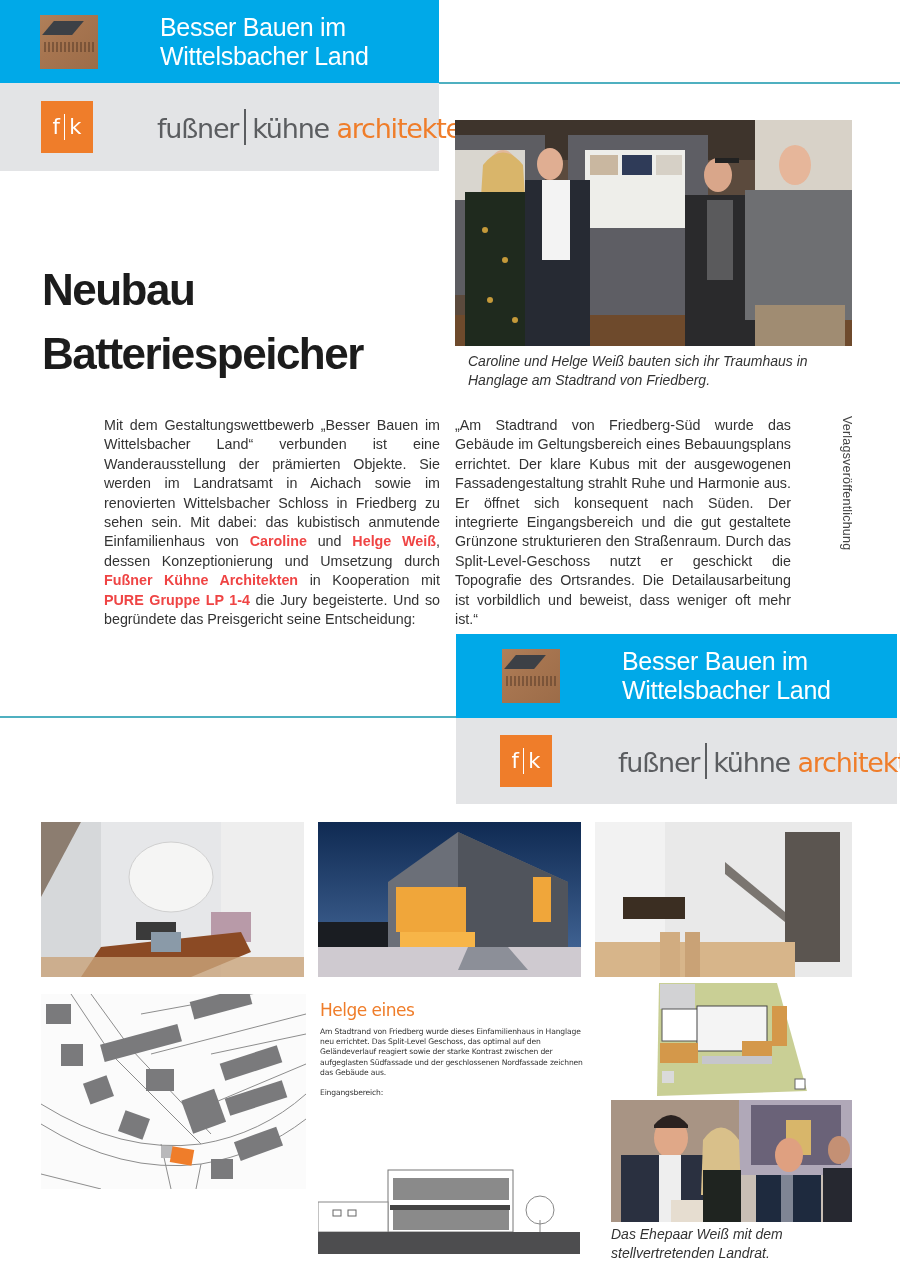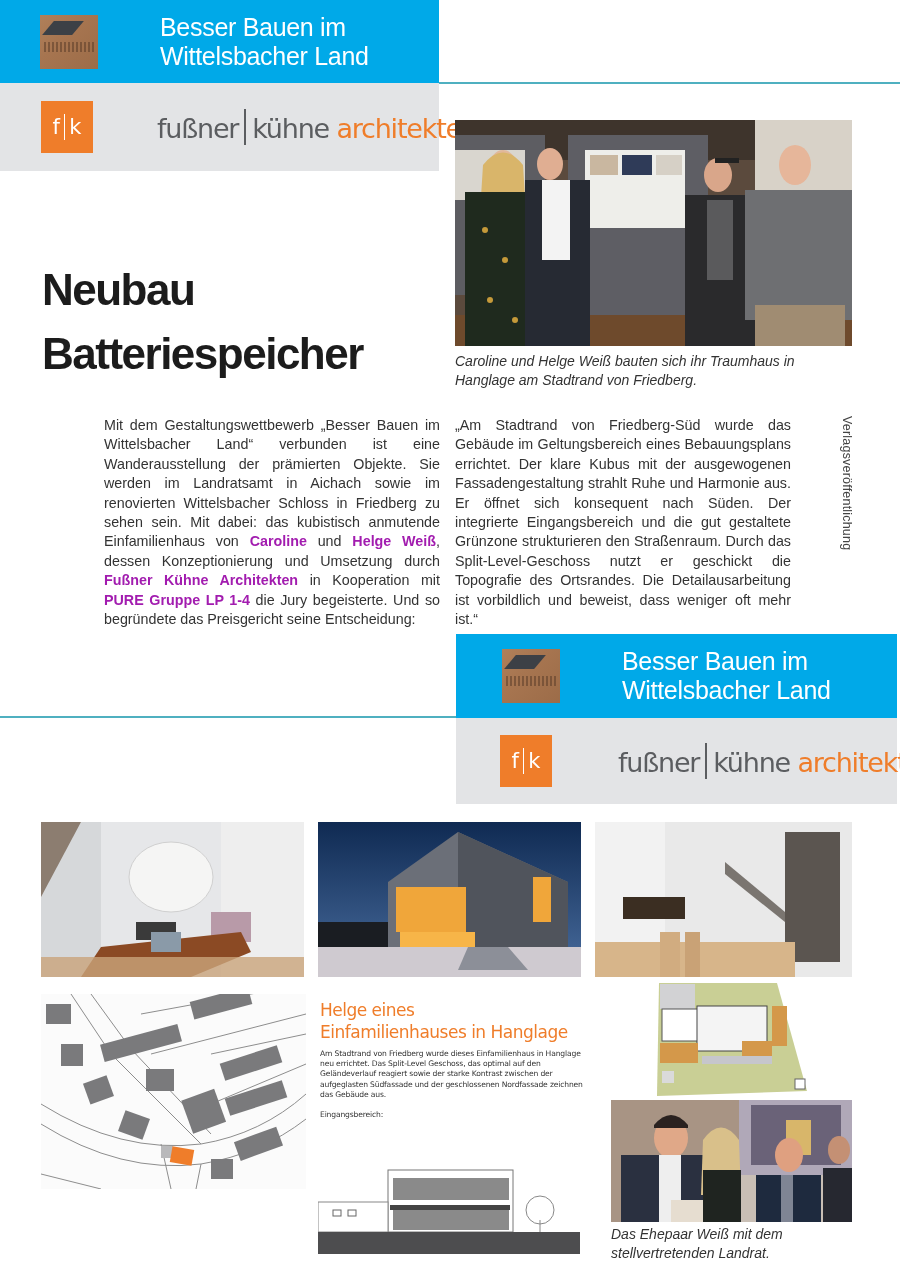--- a/index.html
+++ b/index.html
@@ -52,21 +52,21 @@
     }
 
     
     .caption { font-style: italic; font-size: 14px; line-height: 19px; color: #333; }
 
     
     .body-text {
       font-size: 14.3px; line-height: 19.4px; color: #333; text-align: justify;
       hyphens: manual;
     }
-    .body-text b { color: #a21caf; }
+    .body-text b { color: #ef4444; }
 
     .vertical {
       writing-mode: vertical-rl; font-size: 12.5px; color: #444; letter-spacing: 0.2px;
     }
 
     
     .photo { overflow: hidden; }
 
     .box-title { color: #ef7d2a; font-size: 17px; line-height: 22px; font-family: "DejaVu Sans", sans-serif; letter-spacing: -0.5px; }
     .box-text { font-size: 7.6px; line-height: 10.2px; color: #333; font-family: "DejaVu Sans", sans-serif; letter-spacing: -0.15px; }
@@ -125,21 +125,21 @@
     <rect x="87" y="60" width="28" height="80" fill="#f3f3f3"></rect>
     <ellipse cx="263" cy="55" rx="14" ry="17" fill="#d9a68a"></ellipse>
     <rect x="260" y="38" width="24" height="5" fill="#222"></rect>
     <rect x="230" y="75" width="70" height="151" fill="#2a2a2c"></rect>
     <rect x="252" y="80" width="26" height="80" fill="#5a5a5c"></rect>
     <ellipse cx="340" cy="45" rx="16" ry="20" fill="#e6b69a"></ellipse>
     <rect x="290" y="70" width="107" height="130" fill="#6e6f72"></rect>
     <rect x="300" y="185" width="90" height="41" fill="#a08c72"></rect>
   </svg>
 </div>
-<div class="abs caption" style="left:455px;top:352px;width:402px;">Caroline und Helge Weiß bauten sich ihr Traumhaus in Hanglage am Stadtrand von Friedberg.</div>
+<div class="abs caption" style="left:468px;top:352px;width:402px;">Caroline und Helge Weiß bauten sich ihr Traumhaus in Hanglage am Stadtrand von Friedberg.</div>
 
 <div class="abs body-text" style="left:104px;top:416px;width:336px;">
   <span>Mit dem Gestaltungswettbewerb „Besser Bauen im Wittelsbacher Land“ verbunden ist eine Wanderausstellung der prämierten Objekte. Sie werden im Landratsamt in Aichach sowie im renovierten Wittelsbacher Schloss in Friedberg zu sehen sein. Mit dabei: das kubistisch anmutende Einfamilienhaus von </span><b>Caroline</b><span> und </span><b>Helge Weiß</b><span>, dessen Konzeptionierung und Umsetzung durch </span><b>Fußner Kühne Architekten</b><span> in Kooperation mit </span><b>PURE Gruppe LP 1-4</b><span> die Jury begeisterte. Und so begründete das Preisgericht seine Entscheidung:</span>
 </div>
 <div class="abs body-text" style="left:455px;top:416px;width:336px;">„Am Stadtrand von Friedberg-Süd wurde das Gebäude im Geltungsbereich eines Bebauungsplans errichtet. Der klare Kubus mit der ausgewogenen Fassadengestaltung strahlt Ruhe und Harmonie aus. Er öffnet sich konsequent nach Süden. Der integrierte Eingangsbereich und die gut gestaltete Grünzone strukturieren den Straßenraum. Durch das Split-Level-Geschoss nutzt er geschickt die Topografie des Ortsrandes. Die Detailausarbeitung ist vorbildlich und beweist, dass weniger oft mehr ist.“</div>
 
 <div class="abs vertical" style="left:840px;top:416px;">Verlagsveröffentlichung</div>
 
 <div class="abs hline" style="left:0;top:716px;width:456px;"></div>
 <div class="abs banner-blue" style="left:456px;top:634px;width:441px;height:84px;">
@@ -237,21 +237,20 @@
       <rect x="170" y="165" width="22" height="20"></rect>
     </g>
     <rect x="120" y="152" width="12" height="12" fill="#b9b9bb"></rect>
     <rect x="130" y="154" width="22" height="16" fill="#ef7d2a" transform="rotate(10 141 162)"></rect>
   </svg>
 </div>
 
 <div class="abs" style="left:320px;top:999px;width:270px;">
   <div class="box-title">
     <div>Helge eines</div>
-    <div>Einfamilienhauses in Hanglage</div>
   </div>
   <div class="box-text" style="margin-top:6px;">Am Stadtrand von Friedberg wurde dieses Einfamilienhaus in Hanglage neu errichtet. Das Split-Level Geschoss, das optimal auf den Geländeverlauf reagiert sowie der starke Kontrast zwischen der aufgeglasten Südfassade und der geschlossenen Nordfassade zeichnen das Gebäude aus.</div>
   <div class="box-text" style="margin-top:10px;">Eingangsbereich:</div>
 </div>
 
 <div class="abs photo" style="left:318px;top:1165px;width:268px;height:95px;">
   <svg width="268" height="95" viewBox="0 0 268 95">
     <rect width="268" height="95" fill="#ffffff"></rect>
     <rect x="70" y="5" width="125" height="62" fill="#fff" stroke="#777"></rect>
     <rect x="75" y="13" width="116" height="22" fill="#8a8a8a"></rect>

